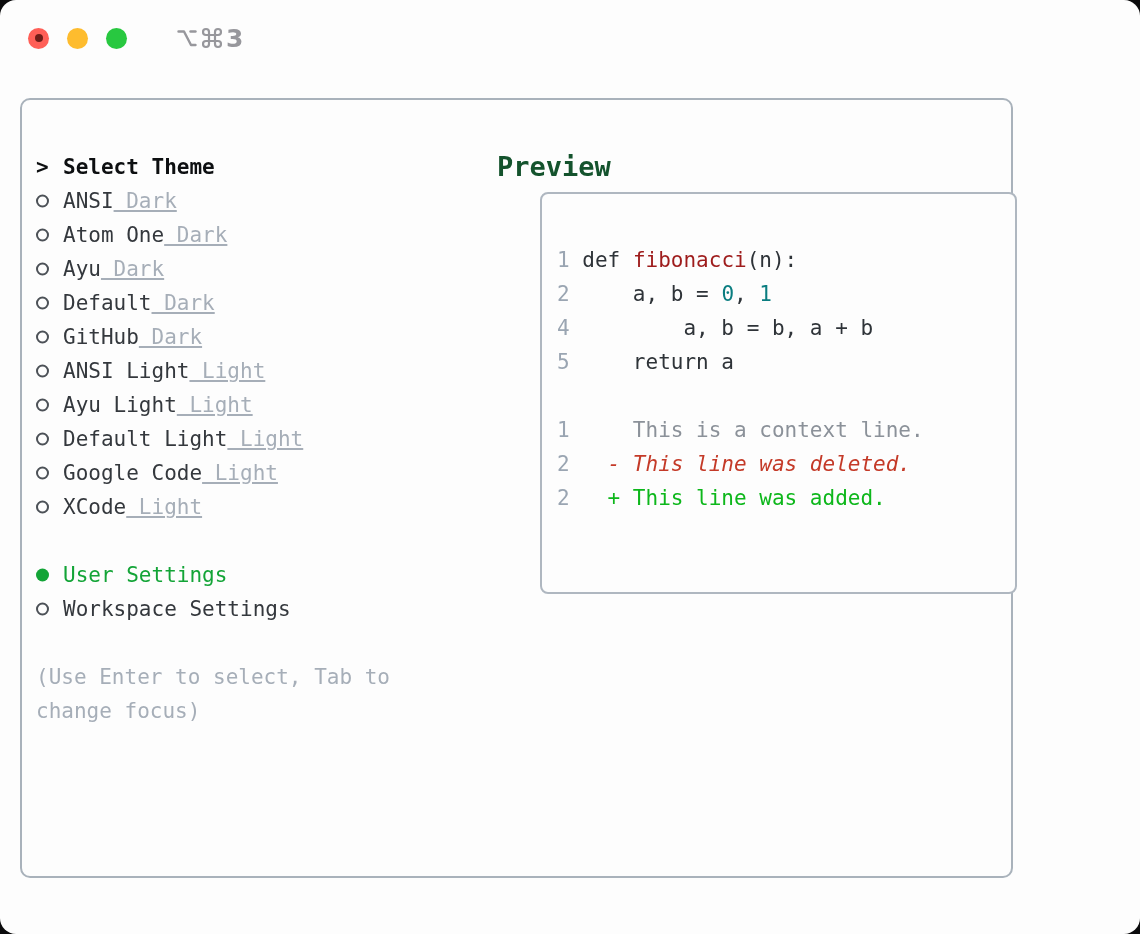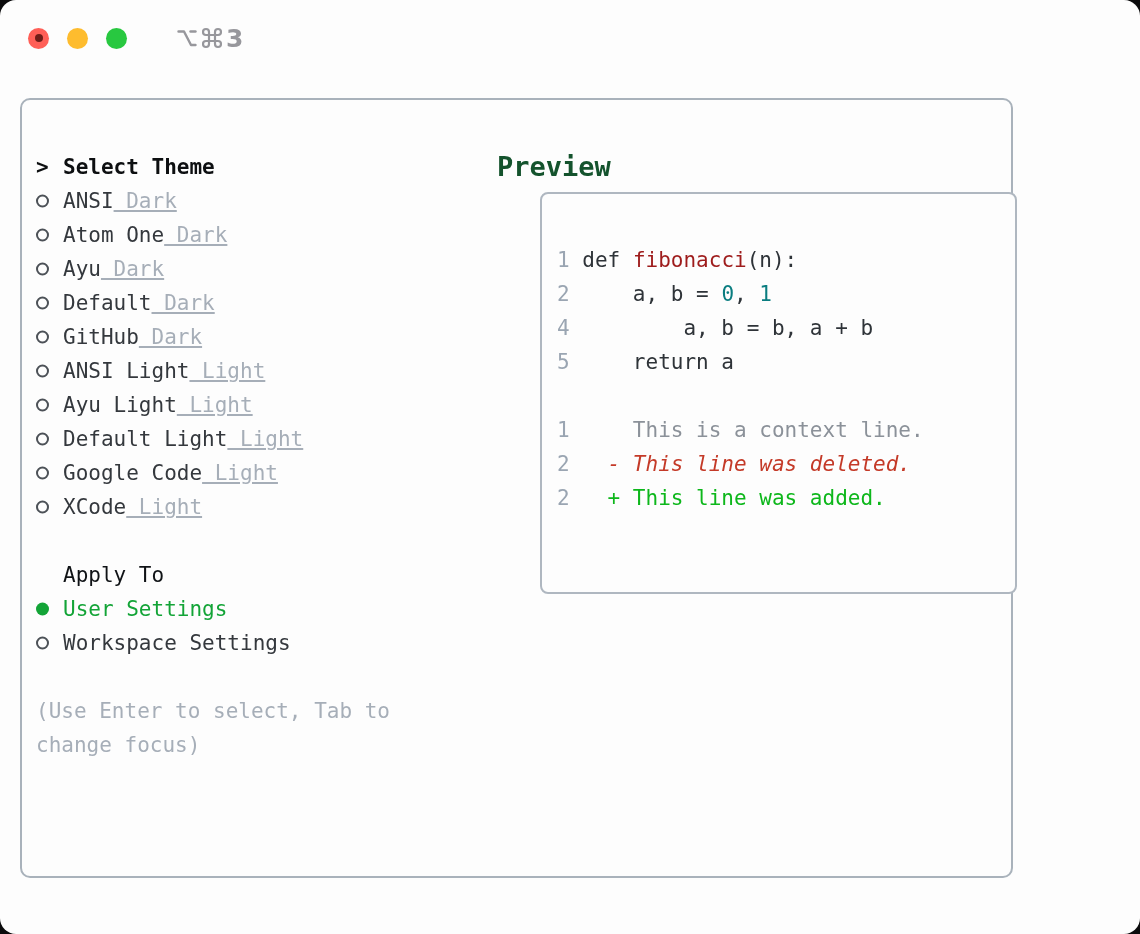--- a/index.html
+++ b/index.html
@@ -141,23 +141,20 @@
           <div class="list-row"><span class="bullet"></span><span class="item-name">GitHub</span><span class="item-tag"> Dark</span></div>
           <div class="list-row"><span class="bullet"></span><span class="item-name">ANSI Light</span><span class="item-tag"> Light</span></div>
           <div class="list-row"><span class="bullet"></span><span class="item-name">Ayu Light</span><span class="item-tag"> Light</span></div>
           <div class="list-row"><span class="bullet"></span><span class="item-name">Default Light</span><span class="item-tag"> Light</span></div>
           <div class="list-row"><span class="bullet"></span><span class="item-name">Google Code</span><span class="item-tag"> Light</span></div>
           <div class="list-row"><span class="bullet"></span><span class="item-name">XCode</span><span class="item-tag"> Light</span></div>
         </div>
 
       <div class="spacer"></div>
 
-      <div class="list-row apply-hdr">
-        <span>Apply To</span>
-      </div>
 
       <div id="apply-list">
           <div class="list-row selected"><span class="bullet"></span><span class="item-name">User Settings</span></div>
           <div class="list-row"><span class="bullet"></span><span class="item-name">Workspace Settings</span></div>
         </div>
 
       <div class="spacer"></div>
 
       <div class="help">(Use Enter to select, Tab to
 change focus)</div>

